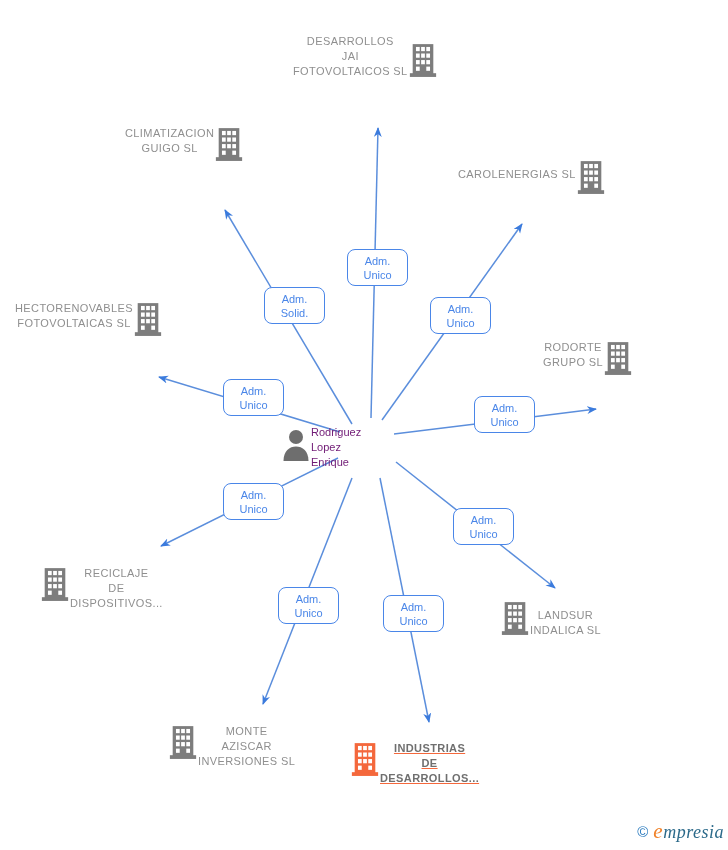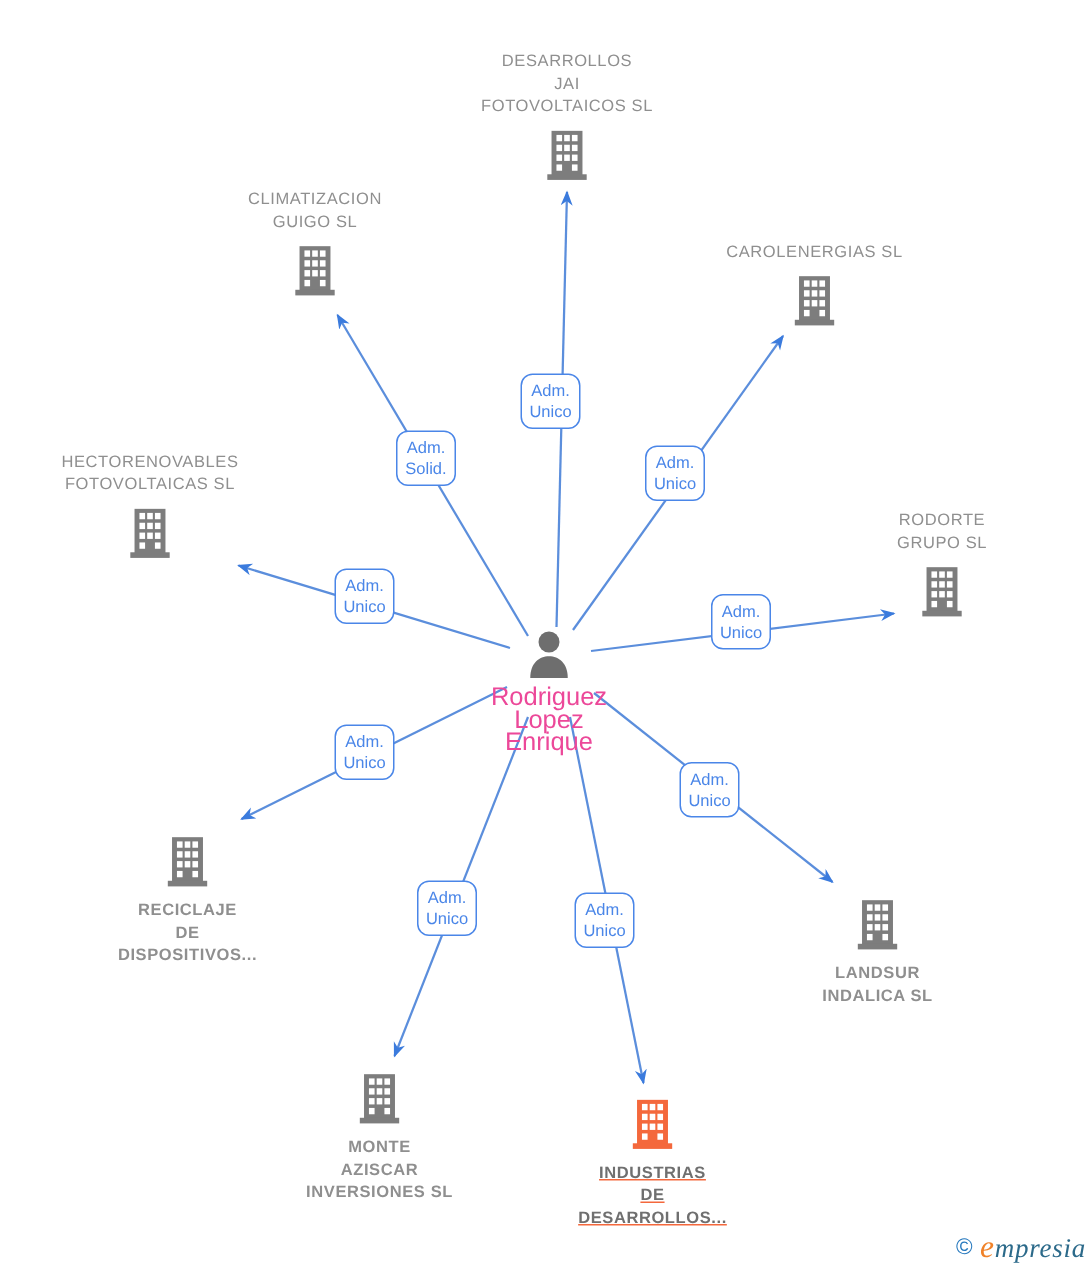--- a/index.html
+++ b/index.html
@@ -20,65 +20,64 @@
     left: 0; top: 0;
     width: 728px; height: 850px;
   }
   .edges-layer line {
     stroke: #5b8edc;
     stroke-width: 1.5;
   }
   
   .edge-label {
     position: absolute;
-    width: 40px;
+    width: 61px;
     height: 37px;
     box-sizing: border-box;
     border: 1.5px solid #4a86e8;
     border-radius: 8px;
     background: #ffffff;
     color: #4a86e8;
     font-size: 11px;
     line-height: 14px;
     display: flex;
     align-items: center;
     justify-content: center;
     text-align: center;
   }
   .edge-label span { white-space: pre-line; }
   
   .node {
     position: absolute;
     width: 170px;
     display: flex;
-    flex-direction: column;
+    flex-direction: row;
     align-items: center;
     color: #7d7d7d; 
   }
   .node .label {
     color: #8f8f8f;
     font-size: 11px;
     line-height: 15px;
     letter-spacing: 0.4px;
     text-align: center;
     white-space: pre-line;
   }
   .node .label.above { margin-bottom: 8px; }
-  .node .label.below { margin-top: 8px; font-weight: bold; }
+  .node .label.below { margin-top: 8px; }
   .node.highlight { color: #f4683c; text-decoration: underline; }
   .node.highlight .label {
     color: #6f6f6f;
     font-weight: bold;
   }
   .building-icon svg { display: block; }
   .person-node .name {
-    color: #ec4899;
-    font-size: 17px;
+    color: #701a75;
+    font-size: 11px;
     line-height: 15px;
-    text-align: center;
     white-space: pre-line;
     margin-top: 5px;
   }
   .person-icon { color: #6e6e6e; }
   .person-icon svg { display: block; }
   
   .brand {
     position: absolute;
     right: 4px;
     bottom: 6px;

